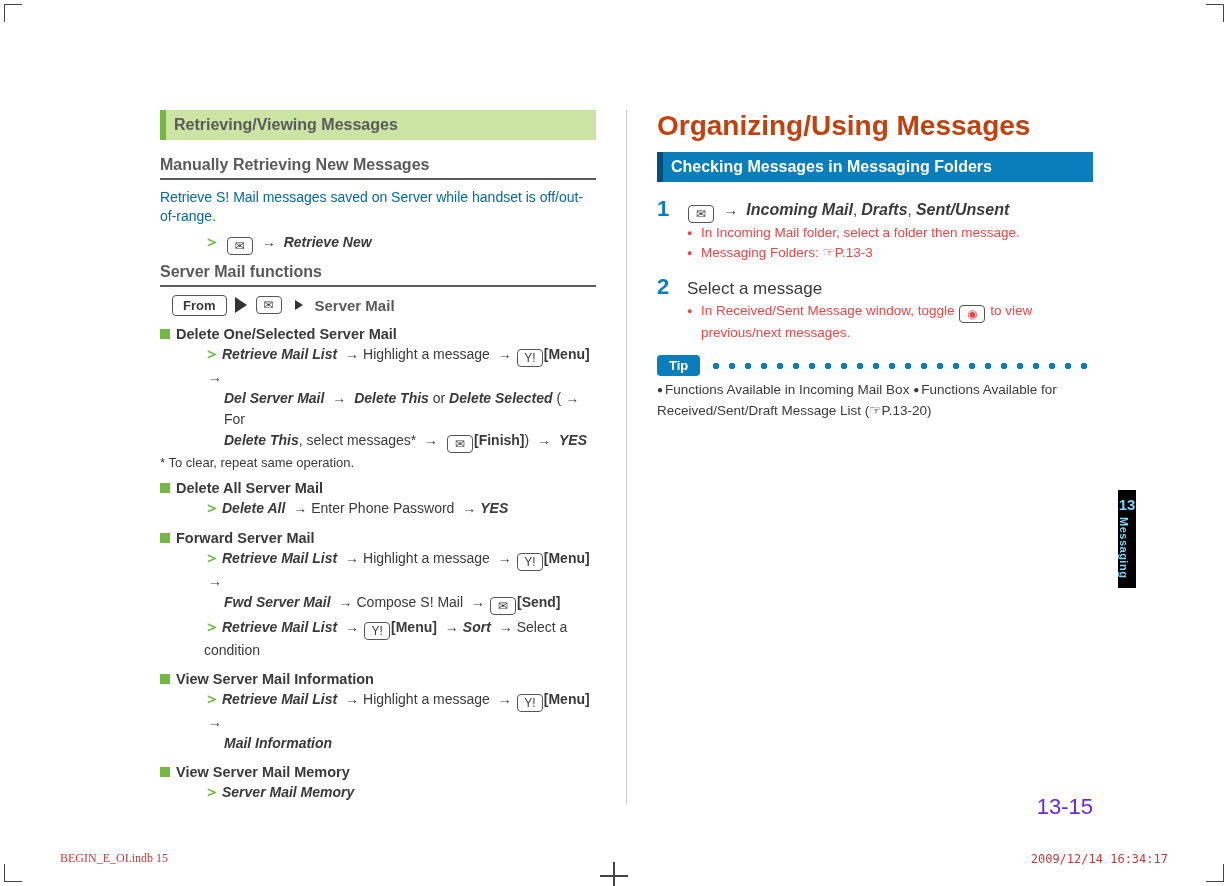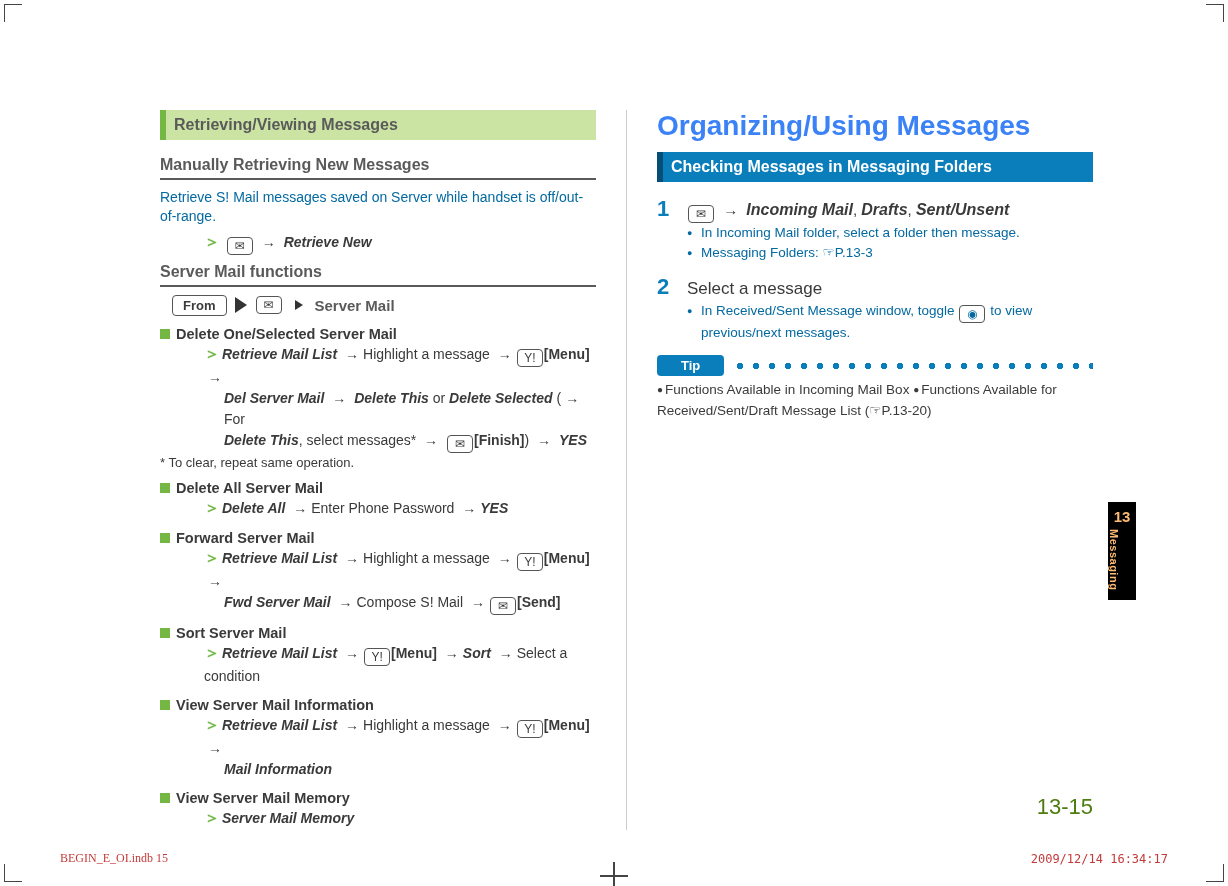--- a/index.html
+++ b/index.html
@@ -72,43 +72,43 @@
     margin-top: 10px;
   }
   .sq {
     display:inline-block; width:10px; height:10px; background:#74b743;
     margin-right: 6px; vertical-align: 0px;
   }
   .body-line { font-size: 14px; line-height: 1.5; padding-left: 2px; margin-left: 42px; }
   .indent { padding-left: 22px; }
   .note { font-size: 13px; color:#3a3a3a; margin-top:2px; }
   .arr { display:inline-block; margin: 0 4px; font-weight:700; }
-  .h1-org { color: #3b82f6; font-weight: 800; font-size: 28px; margin-bottom: 10px; }
+  .h1-org { color: #c2410c; font-weight: 800; font-size: 28px; margin-bottom: 10px; }
   .step-row { display:flex; gap: 10px; margin-bottom: 12px; }
   .step-num { color:#0a7dbb; font-weight:800; font-size: 22px; width: 20px; flex-shrink:0; line-height:1; }
   .step-body { font-size: 15px; color:#3a3a3a; line-height: 1.5; }
   .step-body .bi { font-size: 16px; }
-  .bullet-li { font-size: 13.5px; color:#0369a1; line-height:1.5; padding-left: 14px; position:relative; }
+  .bullet-li { font-size: 13.5px; color:#ef4444; line-height:1.5; padding-left: 14px; position:relative; }
   .bullet-li::before { content: "●"; position:absolute; left:0; font-size:9px; top:4px; }
   .tip-row { display:flex; align-items:center; gap: 8px; margin-top: 10px; }
-  .tip-pill { background:#0a7dbb; color:#fff; font-weight:700; font-size:13px; border-radius:4px; padding: 3px 24px; }
+  .tip-pill { background:#0a7dbb; color:#fff; font-weight:700; font-size:13px; border-radius:4px; padding: 3px 12px; }
   .dots { flex:1; height: 8px;
     background-image: radial-gradient(circle, #0a7dbb 3px, transparent 3px);
     background-size: 16px 8px; background-repeat: repeat-x; background-position: left center;
   }
   .tip-text { font-size: 13.5px; line-height:1.5; margin-top:4px; }
   .tip-text .dot { font-size: 10px; margin-right:2px; vertical-align:1px;}
   .side-tab {
-    position: absolute; right: 92px; top: 502px;
-    width: 28px; background:#000; color:#fdba74; text-align:center;
+    position: absolute; right: 92px; top: 490px;
+    width: 18px; background:#000; color:#7dd3fc; text-align:center;
     padding: 6px 0 10px 0;
   }
   .side-tab .chnum { font-weight:800; font-size:15px; }
   .side-tab .chlabel { writing-mode: vertical-rl; font-size: 11px; font-weight:700; margin-top:4px; letter-spacing:0.5px;}
-  .page-num { position:absolute; right: 135px; bottom: 66px; font-size: 22px; color:#4d7c0f; }
+  .page-num { position:absolute; right: 135px; bottom: 66px; font-size: 22px; color:#6d28d9; }
   .footer-left { position:absolute; left: 60px; bottom: 20px; font-size: 12px; color:#c43a3a; font-family: Liberation Serif, serif;}
   .footer-right { position:absolute; right: 60px; bottom: 20px; font-size: 12px; color:#c43a3a; font-family: monospace;}
   .crop { position:absolute; width:18px; height:18px; }
   .crop.tl { left: 4px; top: 4px; border-left:1px solid #444; border-top:1px solid #444;}
   .crop.tr { right: 4px; top: 4px; border-right:1px solid #444; border-top:1px solid #444;}
   .crop.bl { left: 4px; bottom: 4px; border-left:1px solid #444; border-bottom:1px solid #444;}
   .crop.br { right: 4px; bottom: 4px; border-right:1px solid #444; border-bottom:1px solid #444;}
   .reg { position:absolute; width:16px; height:16px; }
   .reg::before, .reg::after { content:""; position:absolute; background:#444;}
   .reg::before { left:7px; top:-6px; width:2px; height:28px;}
@@ -177,21 +177,20 @@
       <span class="arr">→</span><span>Highlight a message</span>
       <span class="arr">→</span><span class="icon-box">Y!</span><b>[Menu]</b>
       <span class="arr">→</span>
     </div>
     <div class="body-line indent">
       <span class="bi">Fwd Server Mail</span>
       <span class="arr">→</span><span>Compose S! Mail</span>
       <span class="arr">→</span><span class="icon-box">✉</span><b>[Send]</b>
     </div>
 
-    <div class="item-head"><span class="sq"></span><span>Sort Server Mail</span></div>
     <div class="body-line">
       <span class="gt">＞</span><span class="bi">Retrieve Mail List</span>
       <span class="arr">→</span><span class="icon-box">Y!</span><b>[Menu]</b>
       <span class="arr">→</span><span class="bi">Sort</span>
       <span class="arr">→</span><span>Select a condition</span>
     </div>
 
     <div class="item-head"><span class="sq"></span><span>View Server Mail Information</span></div>
     <div class="body-line">
       <span class="gt">＞</span><span class="bi">Retrieve Mail List</span>

